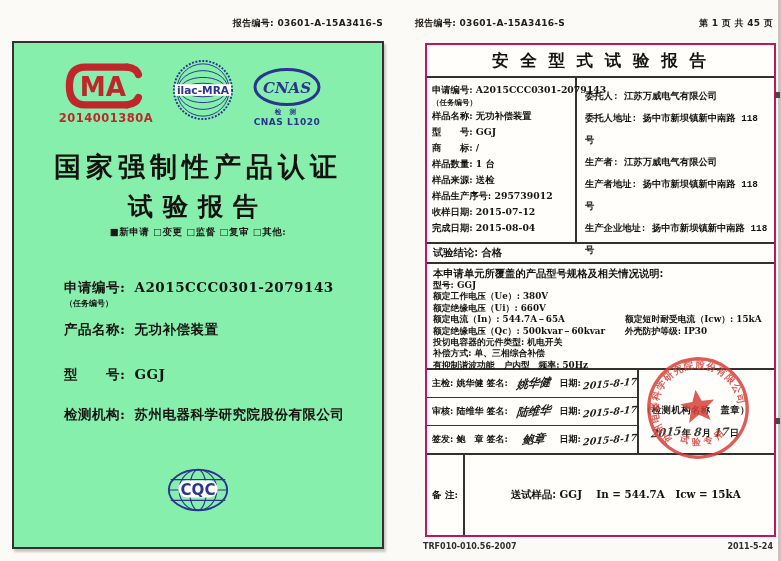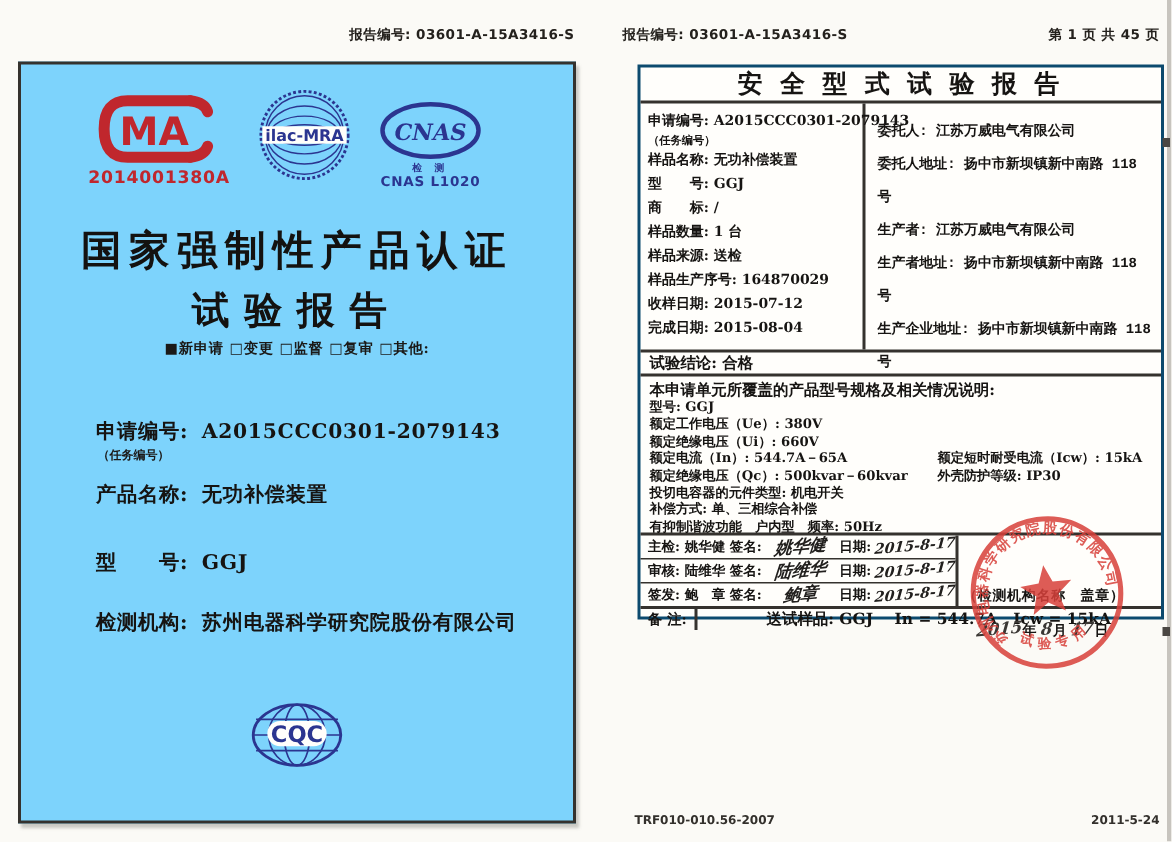--- a/index.html
+++ b/index.html
@@ -3,43 +3,43 @@
 <meta charset="utf-8">
 <style>
   html,body{margin:0;padding:0;width:781px;height:561px;overflow:hidden;}
   body{position:relative;background:#fbfaf6;font-family:"DejaVu Sans",sans-serif;}
   .hdr{position:absolute;font-size:9px;font-weight:bold;color:#24211d;letter-spacing:.3px;white-space:nowrap;}
   .hdr-left{top:17px;right:398px;}
   .hdr-rno{top:17px;left:415px;}
   .hdr-rpage{top:17px;right:8px;}
 
   
-  .lpage{position:absolute;left:12px;top:41px;width:368px;height:504px;background:#7dd3fc;
+  .lpage{position:absolute;left:12px;top:41px;width:368px;height:504px;background:#86efac;
          border:2px solid #35322e;box-shadow:2px 3px 2px rgba(110,108,100,.35);}
   .logos{position:absolute;top:16px;left:40px;display:flex;align-items:flex-start;gap:14px;}
   .cma-block{display:flex;flex-direction:column;align-items:center;width:104px;margin-top:4px;}
   .cma-num{margin-top:2px;font-size:11.5px;font-weight:bold;color:#c0272d;letter-spacing:.5px;}
   .cnas-block{display:flex;flex-direction:column;align-items:center;width:78px;margin-top:8px;}
   .cnas-sub{font-size:6.5px;font-weight:bold;color:#2b3590;letter-spacing:3px;margin-top:1px;}
   .cnas-code{font-size:9px;font-weight:bold;color:#2b3590;letter-spacing:.5px;}
   .ltitle1{position:absolute;top:106px;width:100%;text-align:center;font-family:"DejaVu Serif",serif;
            font-size:27px;font-weight:600;letter-spacing:5px;color:#141210;}
   .ltitle2{position:absolute;top:147px;width:100%;text-align:center;font-family:"DejaVu Serif",serif;
            font-size:25px;font-weight:600;letter-spacing:10px;color:#141210;}
   .lchecks{position:absolute;top:183px;width:100%;text-align:center;font-family:"DejaVu Serif",serif;
            font-size:9.5px;font-weight:600;color:#1b1917;letter-spacing:.5px;}
   .lfield{position:absolute;left:50px;font-family:"DejaVu Serif",serif;font-size:13.5px;font-weight:600;
           color:#161412;letter-spacing:.5px;white-space:nowrap;}
   .lfield .lab{margin-right:9px;}
   .lnote{position:absolute;left:51px;font-family:"DejaVu Serif",serif;font-size:8px;font-weight:600;color:#1b1917;}
   .cqc-wrap{position:absolute;top:424px;left:50%;transform:translateX(-50%);}
 
   
-  .rtable{position:absolute;left:425px;top:43px;width:351px;height:370px;background:#fffefb;
-          border:2px solid #0c4a6e;box-sizing:border-box;display:flex;flex-direction:column;
+  .rtable{position:absolute;left:425px;top:43px;width:351px;height:494px;background:#fffefb;
+          border:2px solid #be185d;box-sizing:border-box;display:flex;flex-direction:column;
           font-family:"DejaVu Serif",serif;color:#161412;}
   .rrow{border-bottom:2px solid #35322e;box-sizing:border-box;}
   .row-title{height:33px;display:flex;align-items:center;justify-content:center;
              font-size:16.5px;font-weight:bold;letter-spacing:3px;}
   .row-info{height:166px;display:flex;}
   .info-left{width:150px;border-right:2px solid #35322e;box-sizing:border-box;padding:4px 2px 0 5px;}
   .info-left .line{font-size:9.3px;font-weight:600;line-height:16px;white-space:nowrap;}
   .info-left .line.note{font-size:7.5px;line-height:10px;}
   .info-right{flex:1;padding:8px 3px 0 8px;}
   .info-right .line{font-size:9.3px;font-weight:600;line-height:22px;font-family:Liberation Mono, monospace;}
@@ -156,21 +156,21 @@
 
   <div class="rrow row-info">
     <div class="info-left">
       <div class="line">申请编号: A2015CCC0301-2079143</div>
       <div class="line note">（任务编号）</div>
       <div class="line">样品名称: 无功补偿装置</div>
       <div class="line">型　　号: GGJ</div>
       <div class="line">商　　标: /</div>
       <div class="line">样品数量: 1 台</div>
       <div class="line">样品来源: 送检</div>
-      <div class="line">样品生产序号: 164870029</div>
+      <div class="line">样品生产序号: 295739012</div>
       <div class="line">收样日期: 2015-07-12</div>
       <div class="line">完成日期: 2015-08-04</div>
     </div>
     <div class="info-right">
       <div class="line">委托人: 江苏万威电气有限公司</div>
       <div class="line">委托人地址: 扬中市新坝镇新中南路 118 号</div>
       <div class="line">生产者: 江苏万威电气有限公司</div>
       <div class="line">生产者地址: 扬中市新坝镇新中南路 118 号</div>
       <div class="line">生产企业地址: 扬中市新坝镇新中南路 118 号</div>
     </div>

